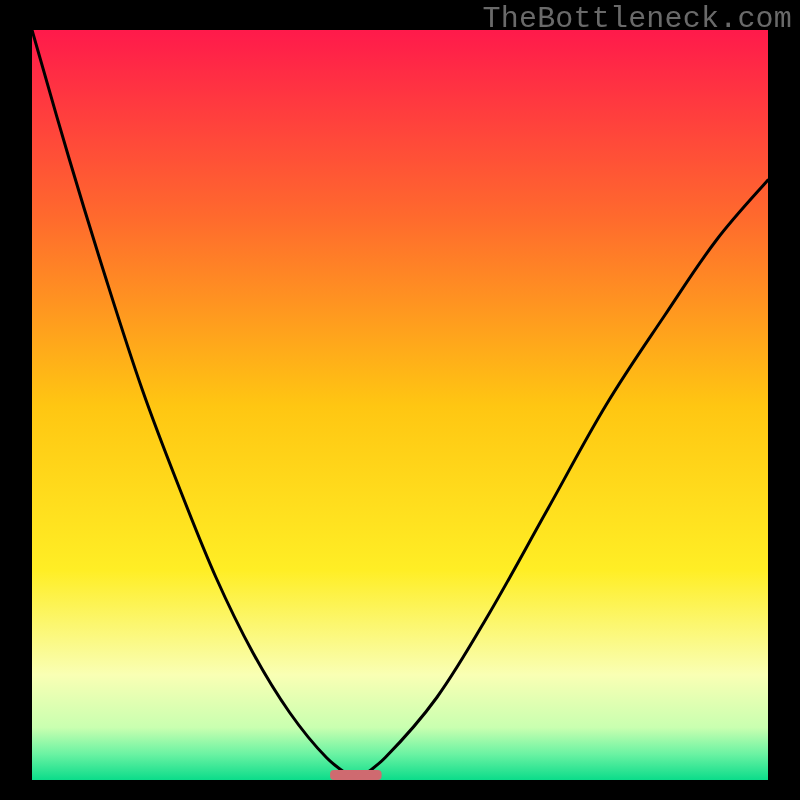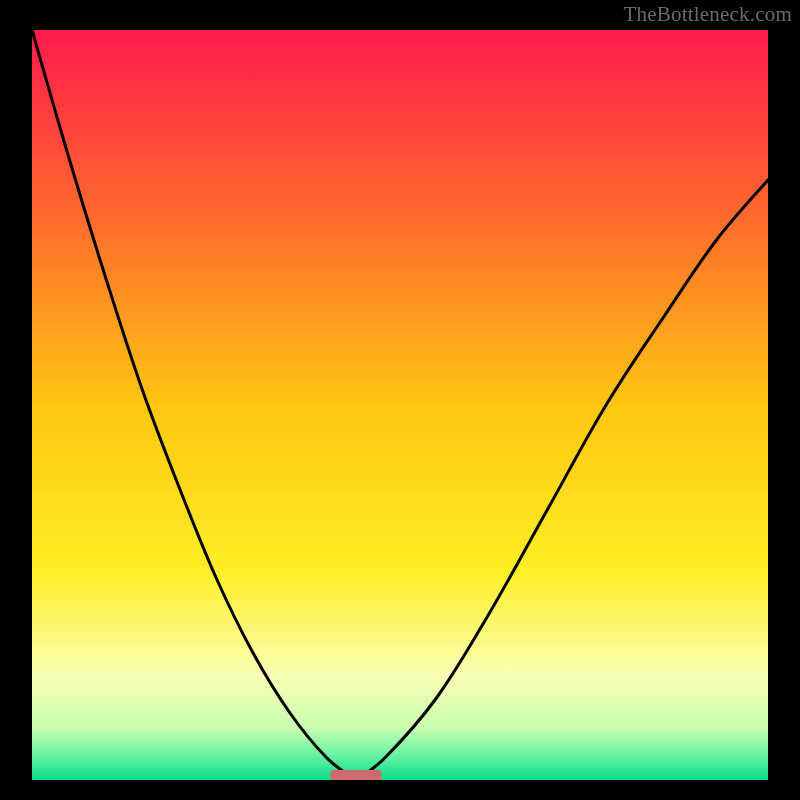--- a/index.html
+++ b/index.html
@@ -15,22 +15,22 @@
     height: 800px;
     position: relative;
   }
   svg {
     display: block;
   }
   .watermark {
     position: absolute;
     top: 2px;
     right: 8px;
-    font-family: Liberation Serif, serif;
-    font-size: 21px;
+    font-family: Liberation Mono, monospace;
+    font-size: 30px;
     color: #6a6a6a;
     letter-spacing: 0.2px;
     user-select: none;
   }
 </style>
 </head>
 <body>
 <div class="wrap">
 
 <svg id="chart-svg" width="800" height="800" viewBox="0 0 800 800">

